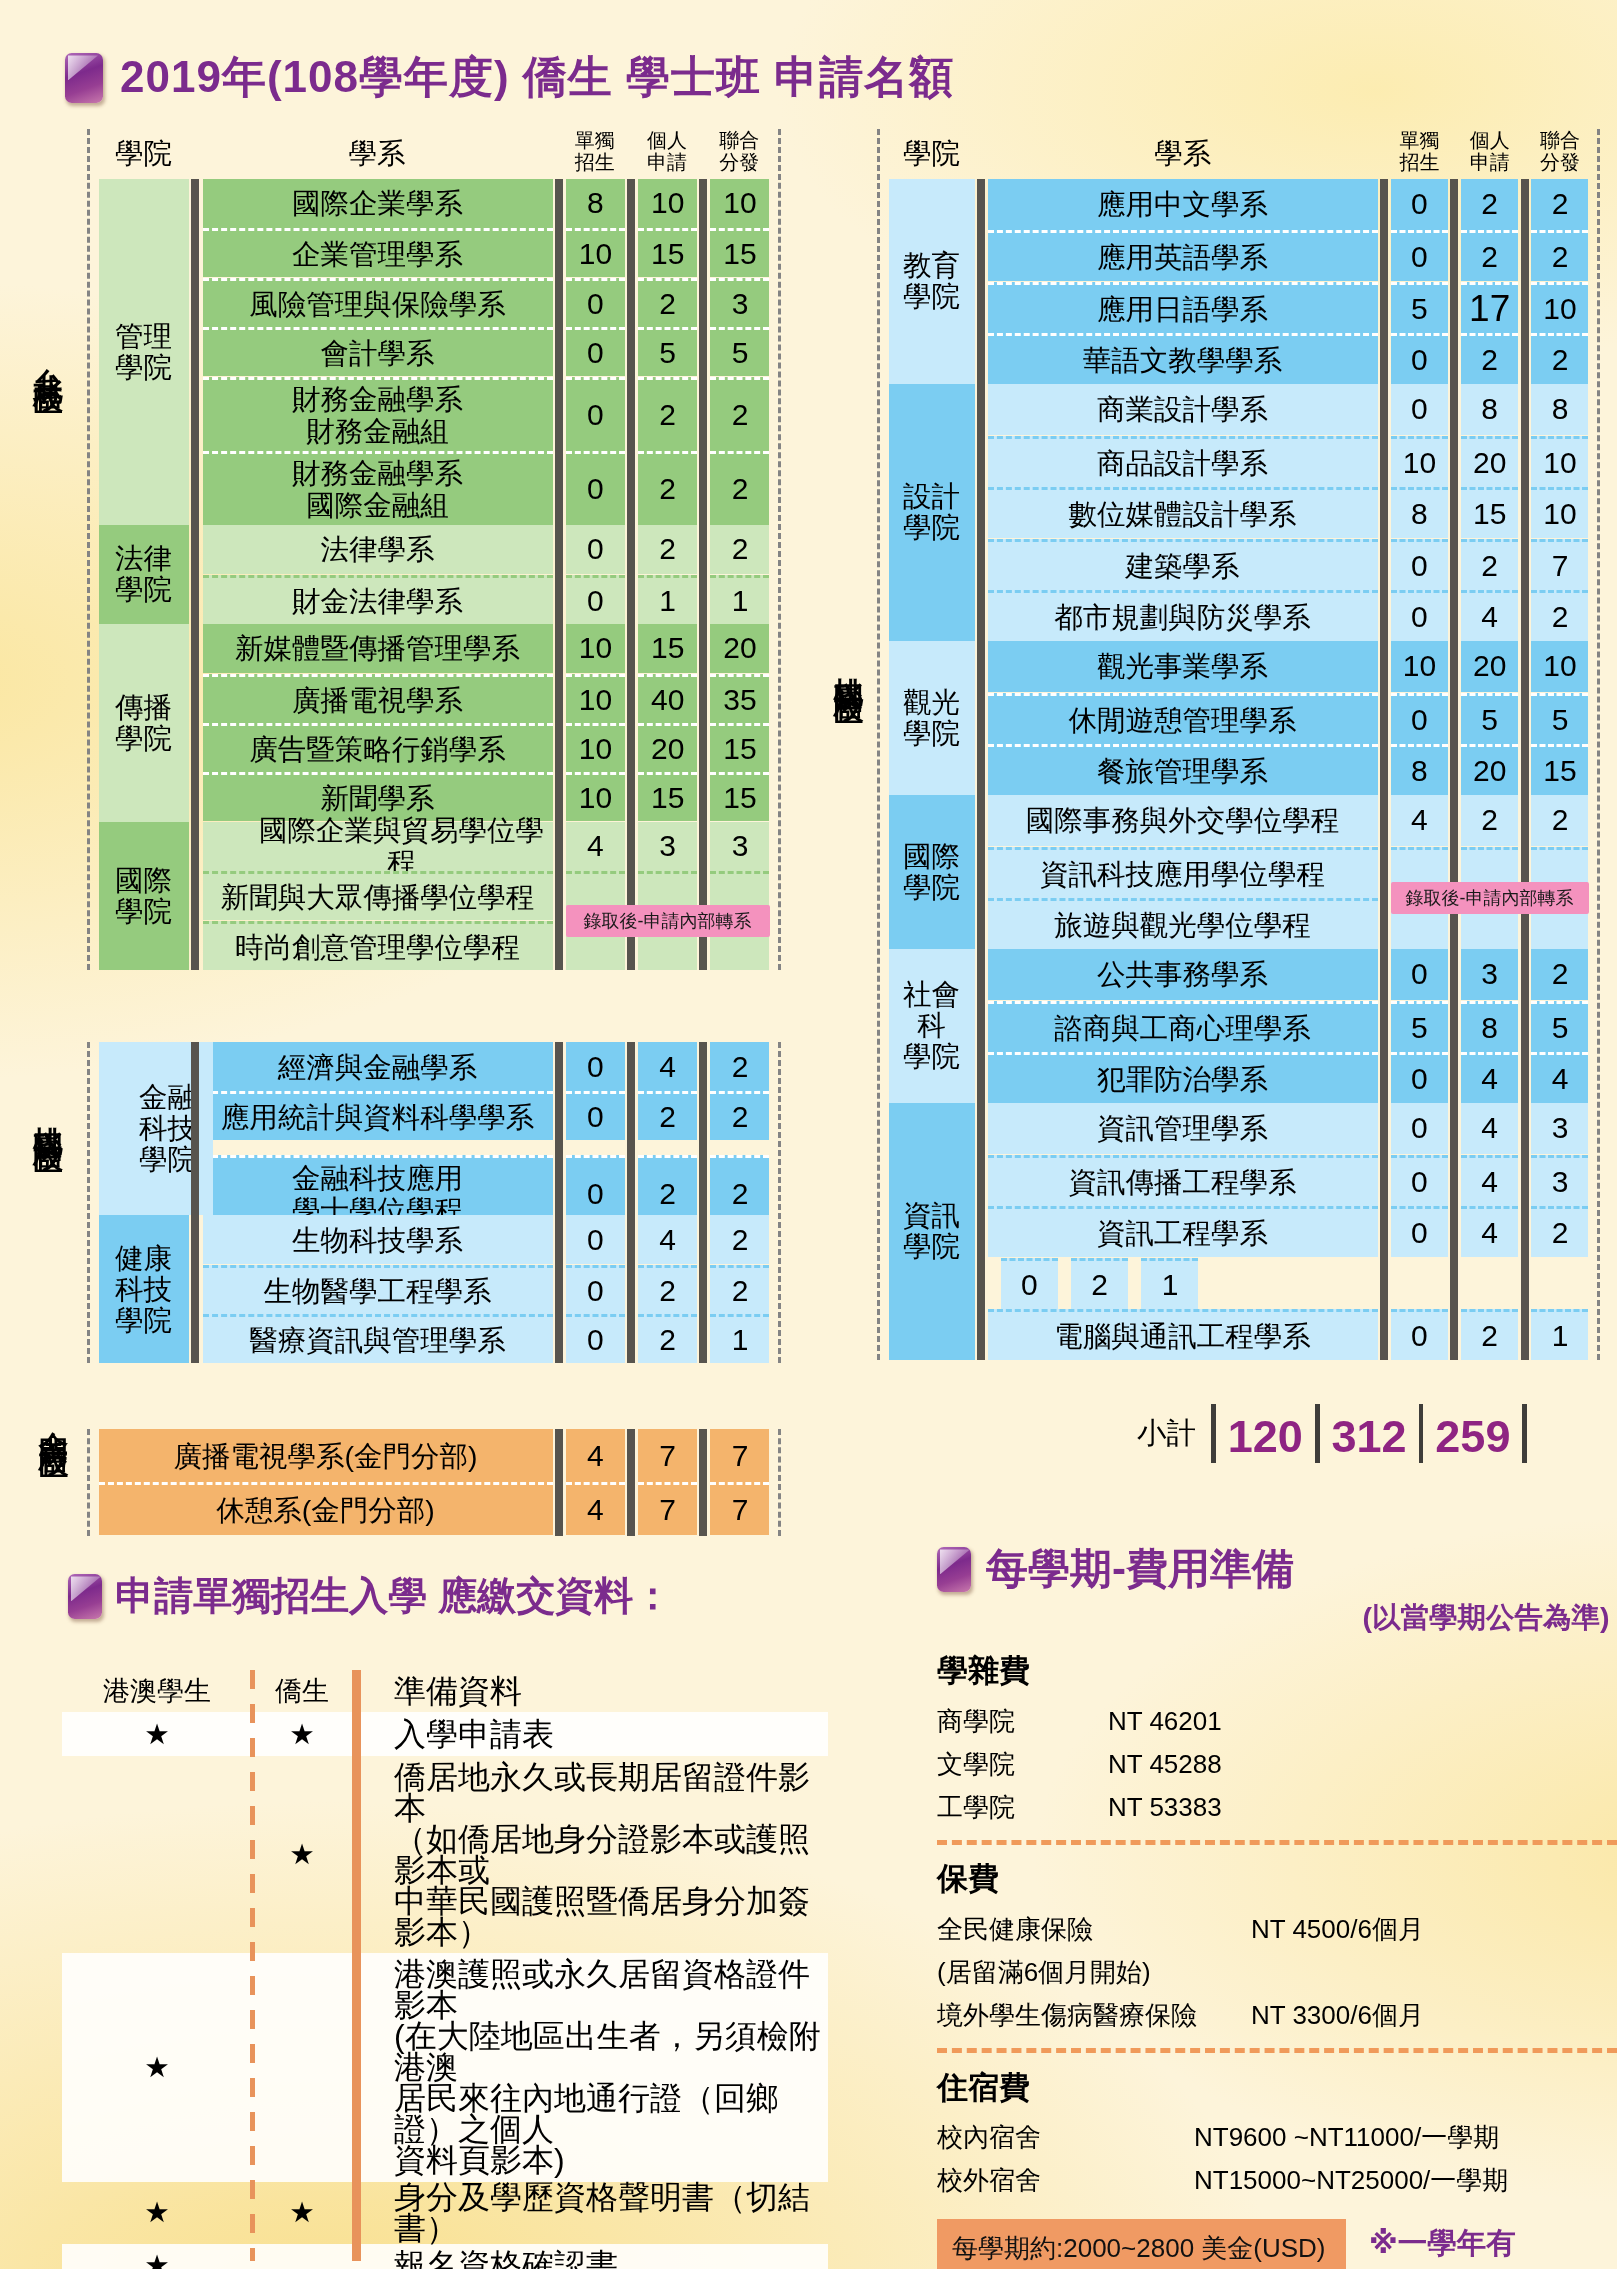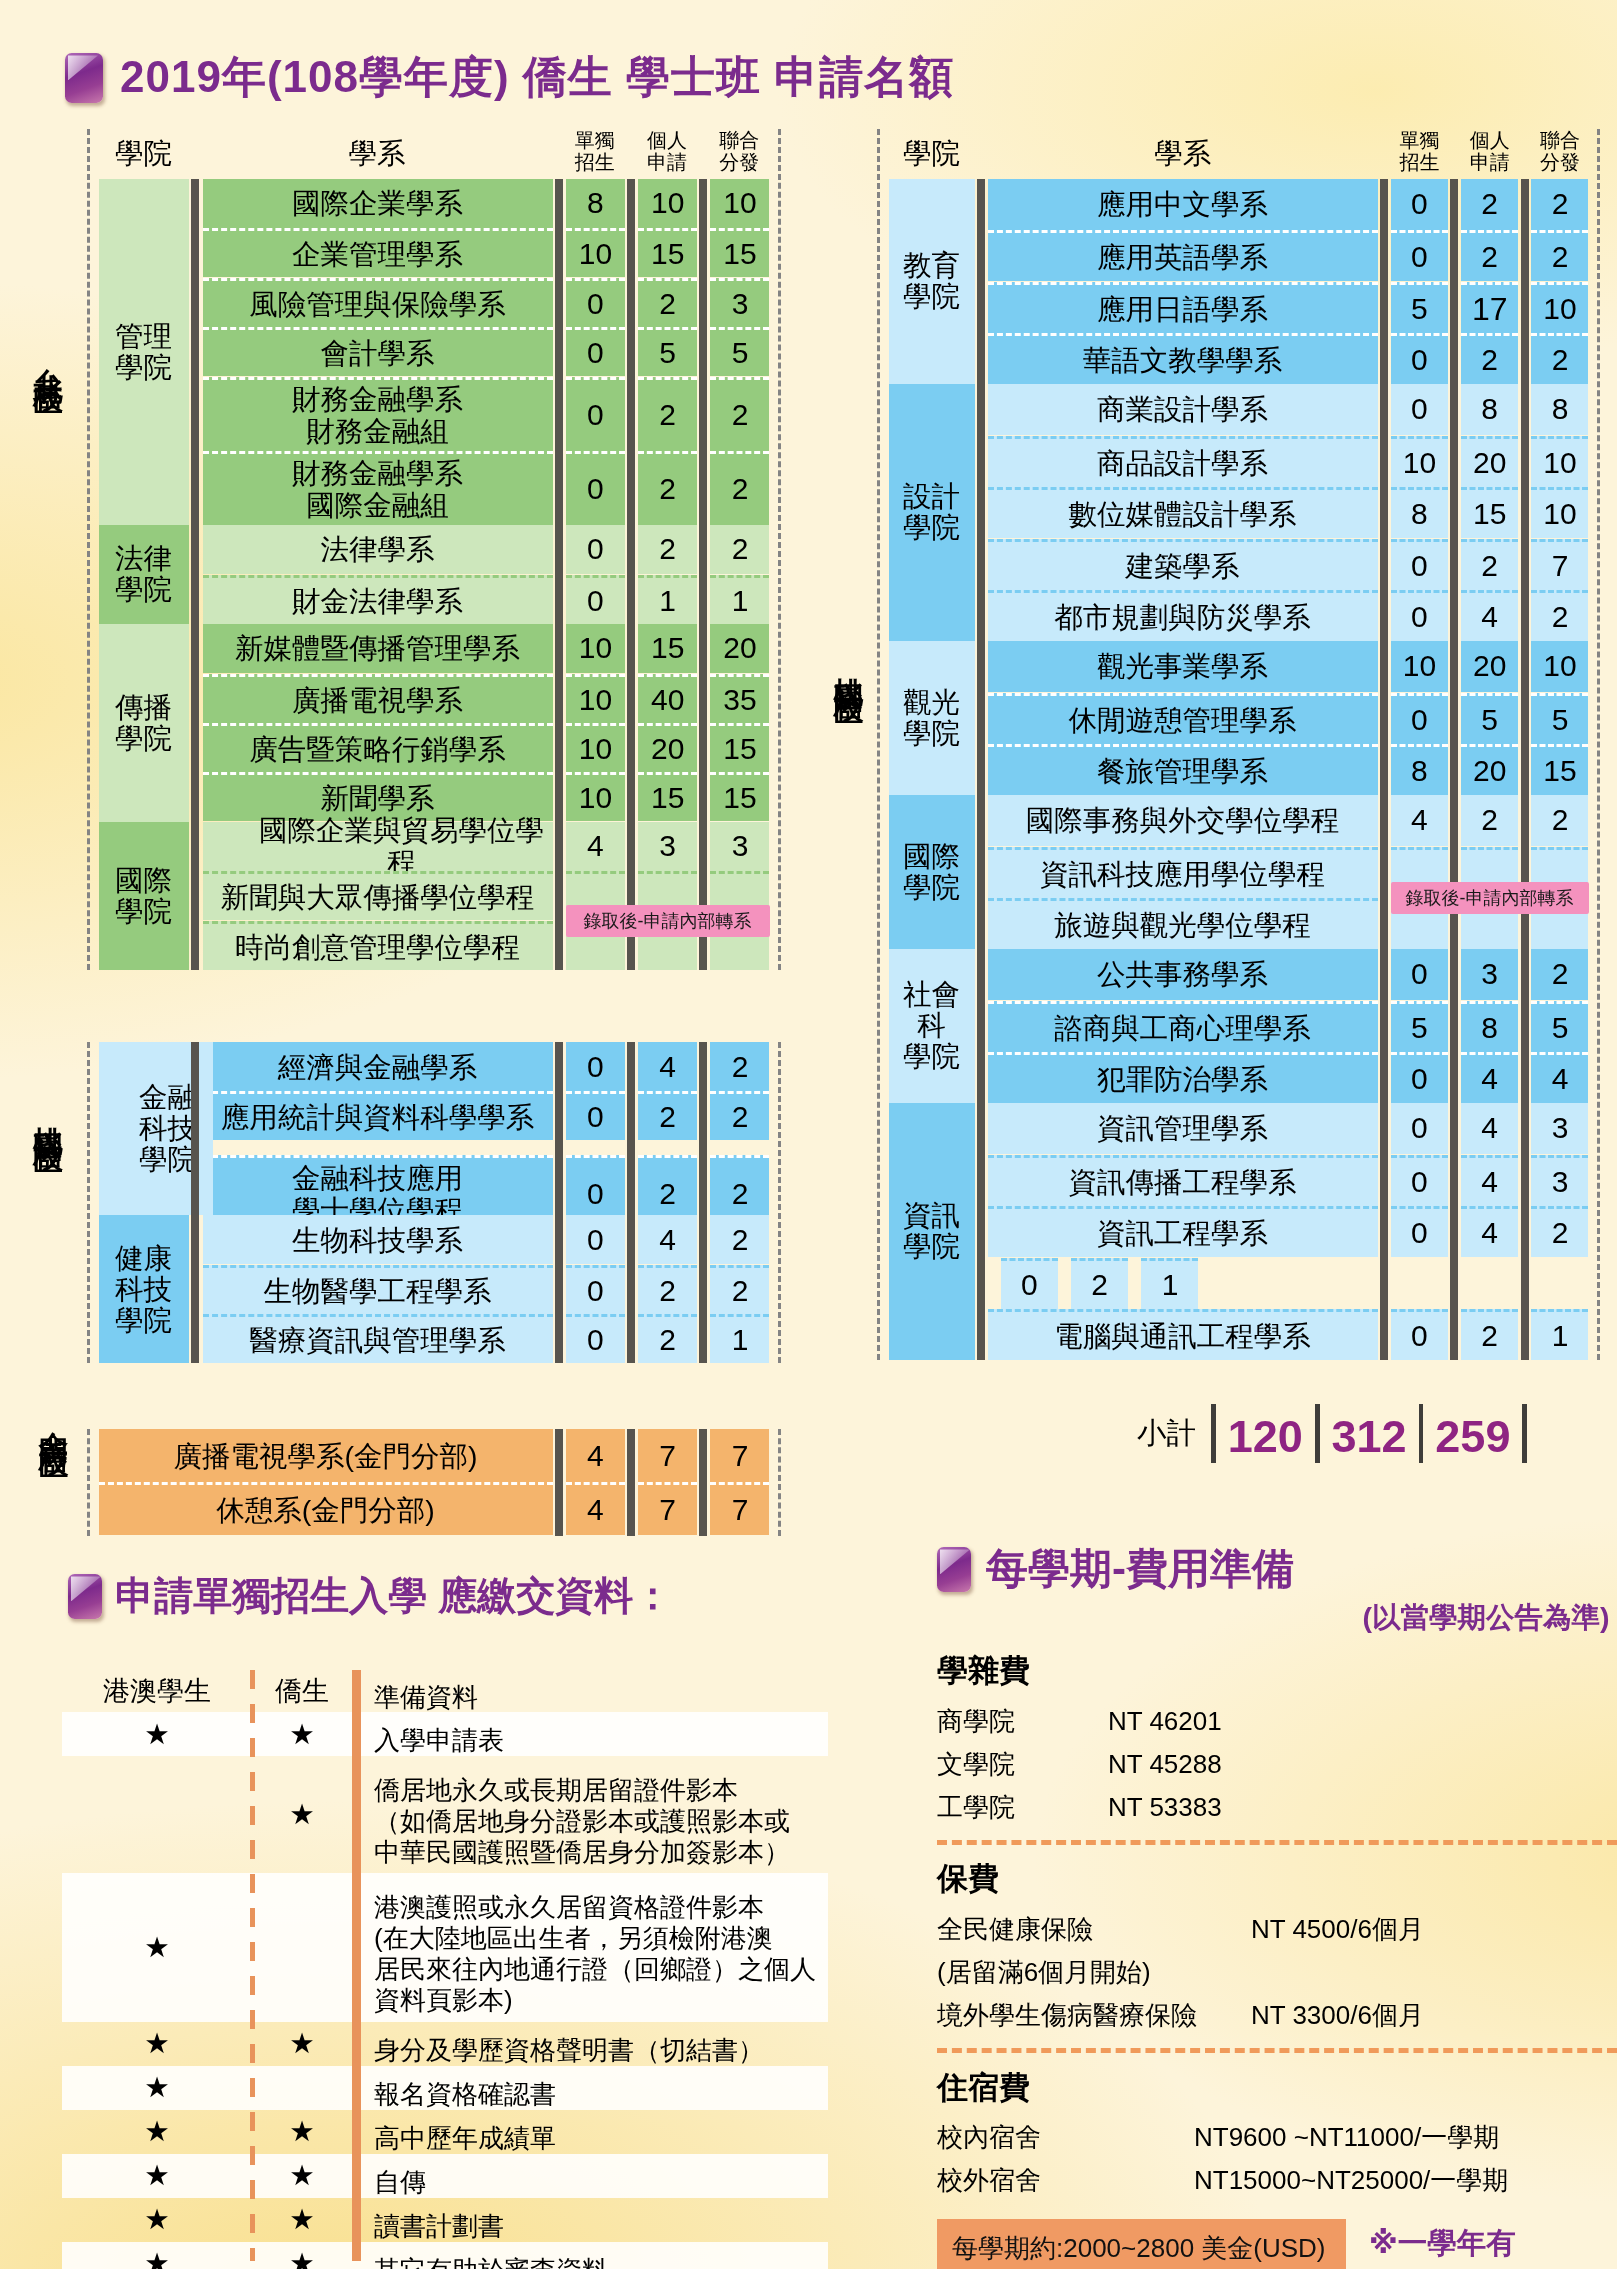--- a/index.html
+++ b/index.html
@@ -42,21 +42,21 @@
   
   .subtotal{display:flex;align-items:flex-end;gap:0;}
   .subtotal .lbl{font-size:29.5px;color:#000;margin-right:15px;padding-bottom:9.5px;}
   .subtotal .num{width:99px;text-align:center;font-size:45px;font-weight:bold;color:#8e2482;}
   .subtotal .sbar{width:4.8px;height:59px;background:#3f3d3a;}
   
   .docs-table{position:relative;}
   .drow{display:flex;align-items:center;}
   .drow .c1{width:190px;text-align:center;font-size:27px;}
   .drow .c2{width:100px;text-align:center;font-size:27px;}
-  .drow .c3{flex:1;padding-left:22px;font-size:26px;line-height:31px;white-space:pre-line;color:#000;margin-top:13px;}
+  .drow .c3{flex:1;padding-left:42px;font-size:32px;line-height:31px;white-space:pre-line;color:#000;}
   .drow.white{background:rgba(255,255,255,.88);}
   .star{font-size:28.5px;color:#000;}
   .dash-vline{position:absolute;width:4.8px;top:0;
       background:repeating-linear-gradient(to bottom,#e8935b 0 19px,rgba(0,0,0,0) 19px 34px);}
   .solid-vline{position:absolute;width:8.6px;top:0;background:#e8935b;}
   
   .fees{position:absolute;width:680px;}
   .fees .subtitle{text-align:right;color:#7b2b8d;font-size:28.5px;font-weight:bold;padding-right:7.6px;margin-top:1.9px;}
   .fee-heading{font-size:31px;font-weight:bold;color:#000;margin:13.3px 0 7.6px 0;}
   .fee-item{display:flex;font-size:26px;color:#000;height:43px;align-items:center;}
@@ -378,21 +378,21 @@
           <div style="width: 13.3px; height: 51px;"></div>
           <div class="cell" style="width: 57px; height: 51px; background: rgb(123, 205, 242); font-size: 30px; border-top: 3.8px dashed rgb(255, 255, 255);">2</div>
           <div style="width: 13.3px; height: 51px;"></div>
           <div class="cell" style="width: 57px; height: 51px; background: rgb(123, 205, 242); font-size: 30px; border-top: 3.8px dashed rgb(255, 255, 255);">2</div>
         </div>
         <div class="qrow" style="left: 99px; top: 103px; height: 51px; width: 601px;">
           <div class="cell" style="width: 390px; height: 51px; background: rgb(123, 205, 242); border-top: 3.8px dashed rgb(255, 255, 255);">應用日語學系</div>
           <div style="width: 13.3px; height: 51px;"></div>
           <div class="cell" style="width: 57px; height: 51px; background: rgb(123, 205, 242); font-size: 30px; border-top: 3.8px dashed rgb(255, 255, 255);">5</div>
           <div style="width: 13.3px; height: 51px;"></div>
-          <div class="cell" style="width: 57px; height: 51px; background: rgb(123, 205, 242); font-size: 32px; border-top: 3.8px dashed rgb(255, 255, 255);">17</div>
+          <div class="cell" style="width: 57px; height: 51px; background: rgb(123, 205, 242); font-size: 37px; border-top: 3.8px dashed rgb(255, 255, 255);">17</div>
           <div style="width: 13.3px; height: 51px;"></div>
           <div class="cell" style="width: 57px; height: 51px; background: rgb(123, 205, 242); font-size: 30px; border-top: 3.8px dashed rgb(255, 255, 255);">10</div>
         </div>
         <div class="qrow" style="left: 99px; top: 154px; height: 51px; width: 601px;">
           <div class="cell" style="width: 390px; height: 51px; background: rgb(123, 205, 242); border-top: 3.8px dashed rgb(255, 255, 255);">華語文教學學系</div>
           <div style="width: 13.3px; height: 51px;"></div>
           <div class="cell" style="width: 57px; height: 51px; background: rgb(123, 205, 242); font-size: 30px; border-top: 3.8px dashed rgb(255, 255, 255);">0</div>
           <div style="width: 13.3px; height: 51px;"></div>
           <div class="cell" style="width: 57px; height: 51px; background: rgb(123, 205, 242); font-size: 30px; border-top: 3.8px dashed rgb(255, 255, 255);">2</div>
           <div style="width: 13.3px; height: 51px;"></div>

